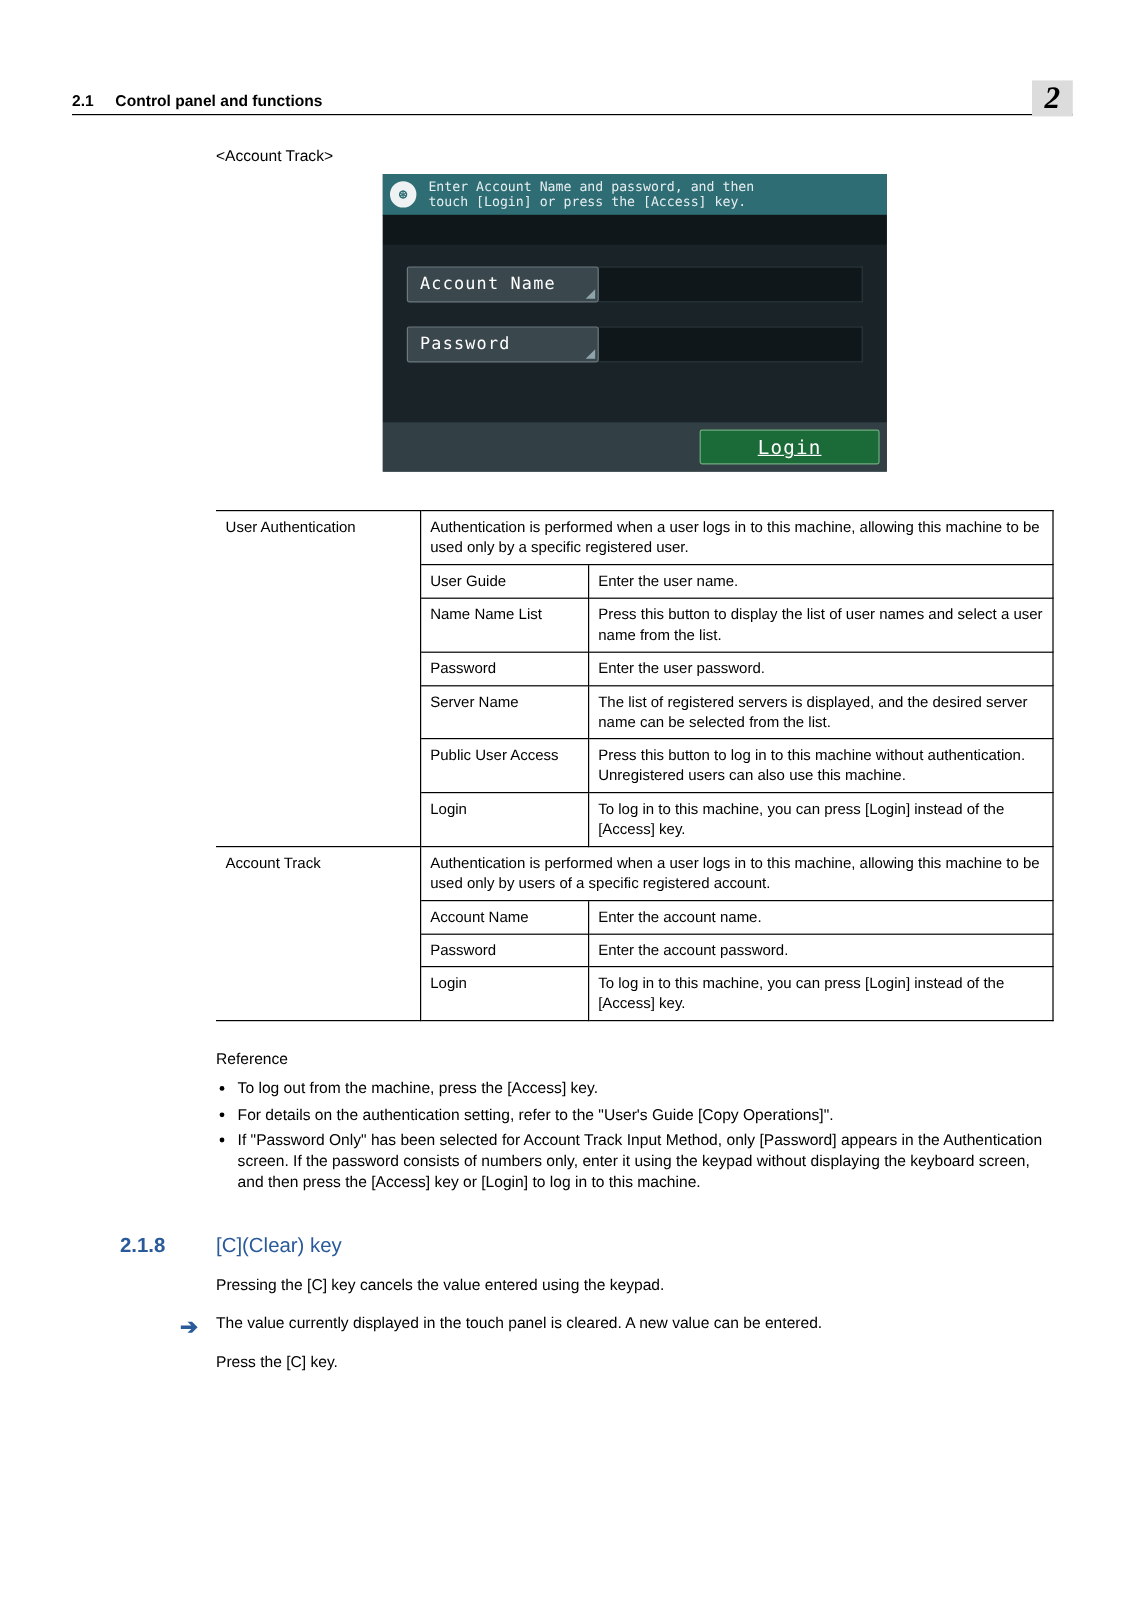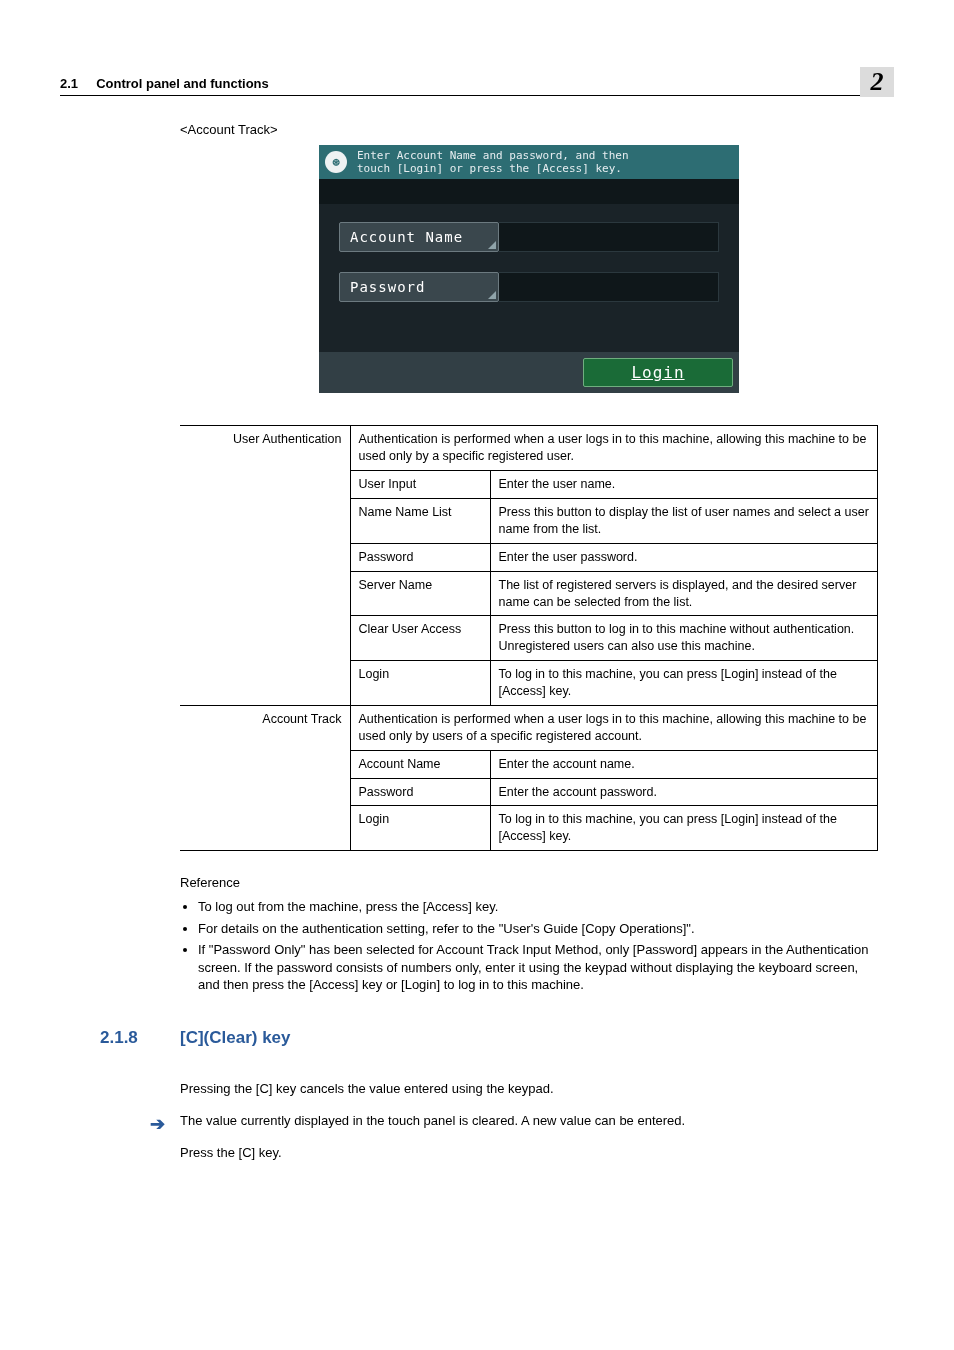--- a/index.html
+++ b/index.html
@@ -164,21 +164,20 @@
   table.settings td {
     border: 1px solid #000;
     padding: 5px 8px;
     vertical-align: top;
     line-height: 1.35;
   }
   .col-left {
     width: 170px;
     border-top: 1px solid #000;
     border-left: none !important;
-    text-align: right;
   }
   
   .col-left { border-left: 1px solid transparent; }
 
   
   .reference {
     margin-top: 24px;
     font-size: 13px;
   }
   .reference-title {
@@ -194,32 +193,32 @@
     line-height: 1.35;
   }
 
   
   .sec-218 {
     margin-top: 34px;
   }
   .sec-row {
     display: flex;
     align-items: flex-start;
-    margin-bottom: 32px;
+    margin-bottom: 14px;
   }
   .sec-num {
     width: 80px;
     font-size: 17px;
     font-weight: bold;
     color: #2a5a9a;
     margin-left: 40px;
   }
   .sec-title {
     font-size: 17px;
-    font-weight: bold;
+    font-weight: normal;
     color: #2a5a9a;
   }
   .sec-body {
     margin-left: 120px;
     font-size: 13px;
     line-height: 1.4;
   }
   .sec-body p { margin: 0 0 14px 0; }
   .arrow-row {
     display: flex;
@@ -280,37 +279,37 @@
 
 
     <table class="settings">
 
       <tbody>
           <tr>
         <td class="col-left" rowspan="7" style="border-left:none;">User Authentication</td>
         <td colspan="2">Authentication is performed when a user logs in to this machine, allowing this machine to be used only by a specific registered user.</td>
       </tr>
       <tr>
-        <td style="width:140px;">User Input</td>
+        <td style="width:140px;">User Guide</td>
         <td>Enter the user name.</td>
       </tr>
       <tr>
         <td>Name Name List</td>
         <td>Press this button to display the list of user names and select a user name from the list.</td>
       </tr>
       <tr>
         <td>Password</td>
         <td>Enter the user password.</td>
       </tr>
       <tr>
         <td>Server Name</td>
         <td>The list of registered servers is displayed, and the desired server name can be selected from the list.</td>
       </tr>
       <tr>
-        <td>Clear User Access</td>
+        <td>Public User Access</td>
         <td>Press this button to log in to this machine without authentication. Unregistered users can also use this machine.</td>
       </tr>
       <tr>
         <td>Login</td>
         <td>To log in to this machine, you can press [Login] instead of the [Access] key.</td>
       </tr>
 
       <tr>
         <td class="col-left" rowspan="4" style="border-left:none;">Account Track</td>
         <td colspan="2">Authentication is performed when a user logs in to this machine, allowing this machine to be used only by users of a specific registered account.</td>

